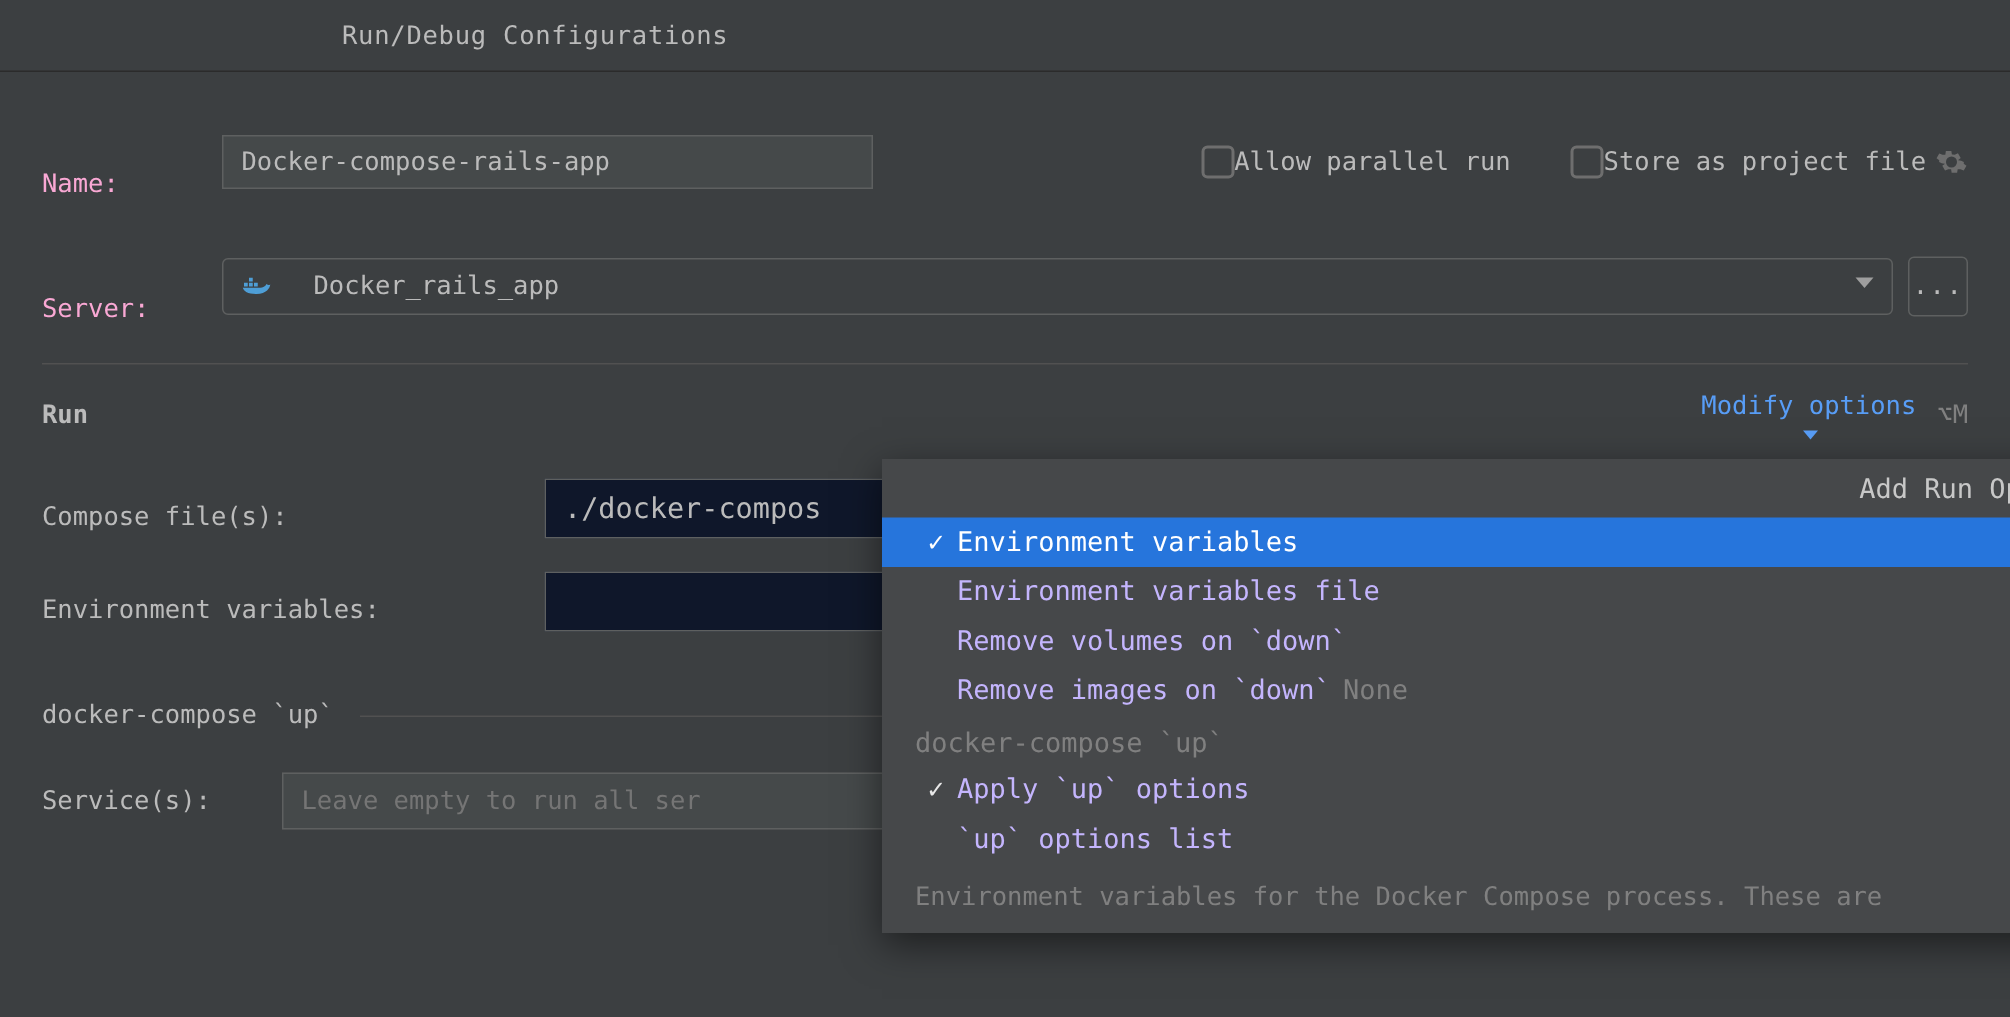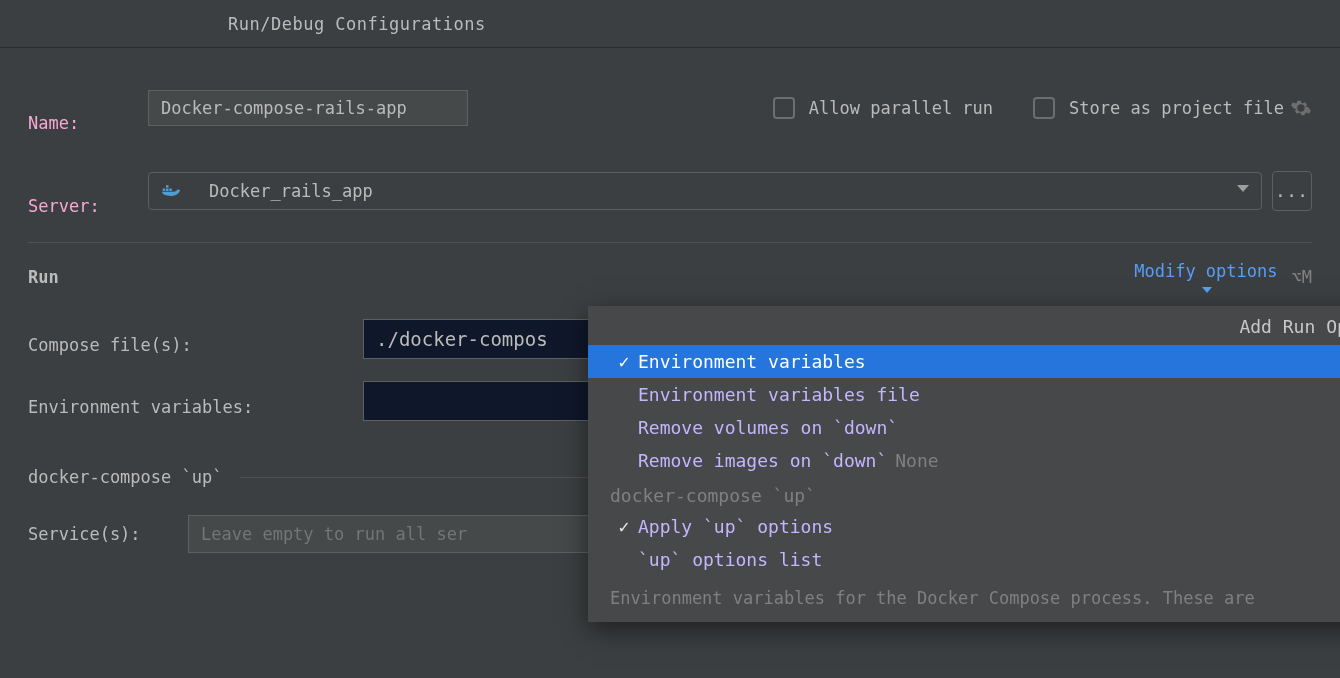--- a/index.html
+++ b/index.html
@@ -35,26 +35,25 @@
 
 .text-input {
   background: #45494a;
   border: 1px solid #5e6060;
   color: #bbbbbb;
   font-family: inherit;
   font-size: 17px;
   padding: 7px 12px;
   outline: none;
 }
-.name-input { width: 320px; }
+.name-input { width: 434px; }
 
 .checkbox-group {
   display: flex;
   align-items: center;
-  gap: 14px;
 }
 .checkbox {
   width: 22px; height: 22px;
   border: 2px solid #6e6e6e;
   border-radius: 4px;
   background: transparent;
 }
 .cb-label { color: #bbbbbb; }
 .flex-spacer { flex: 1; }
 

